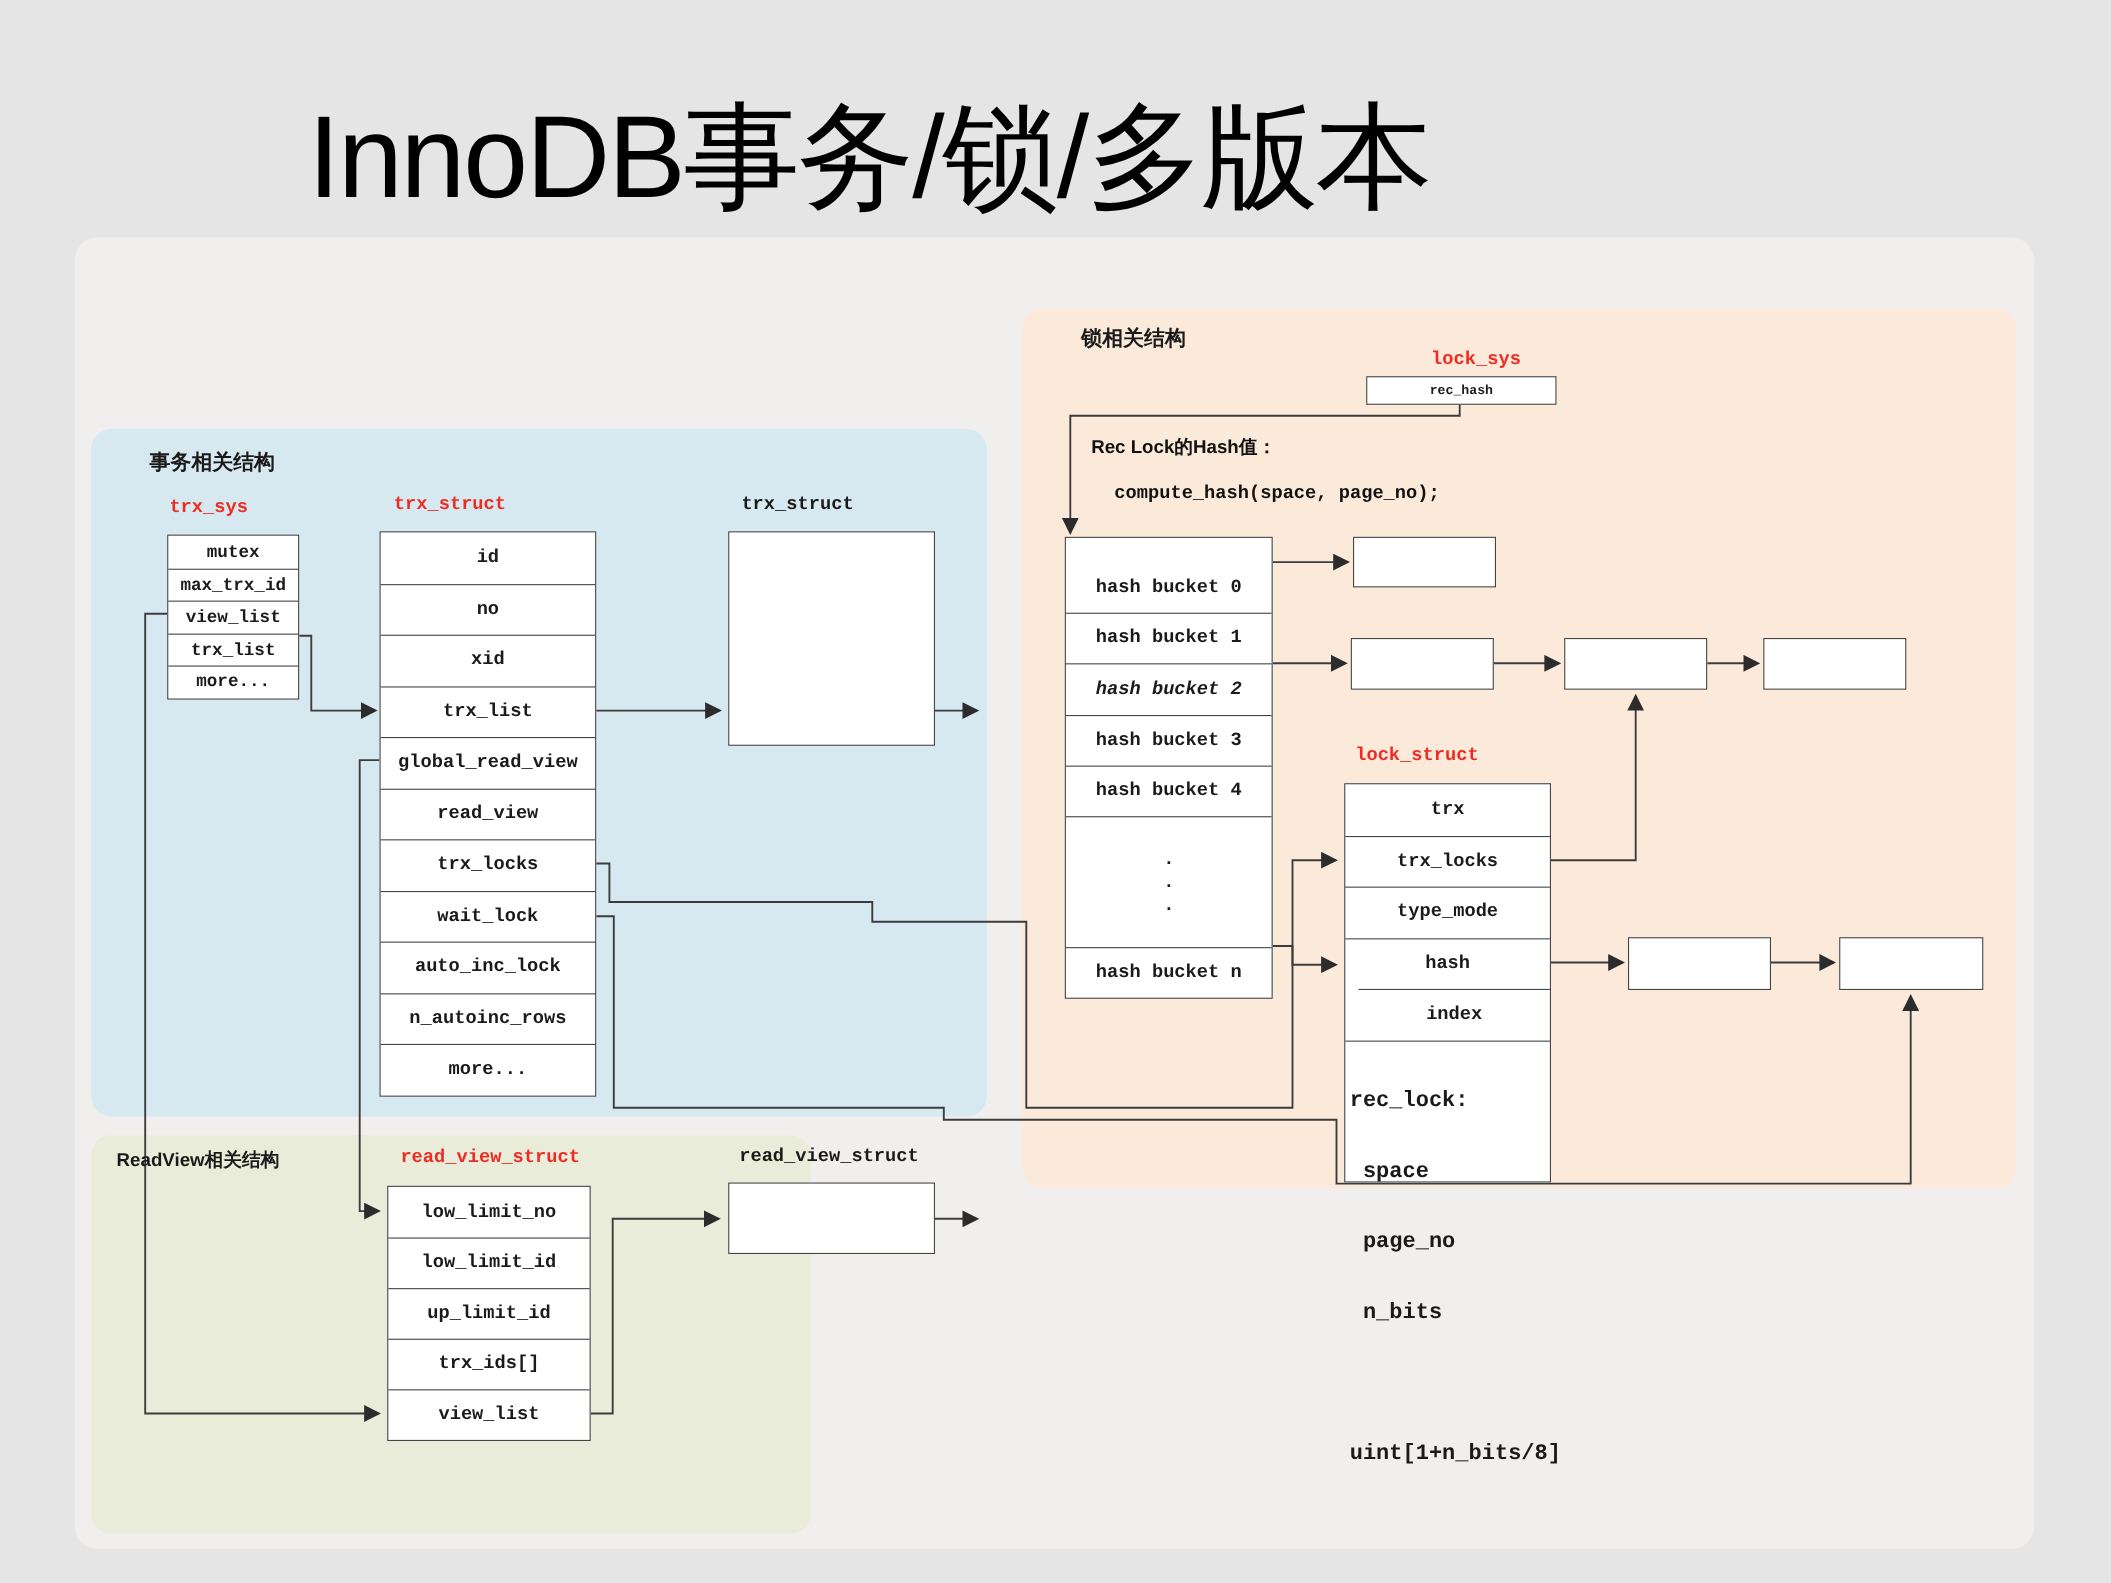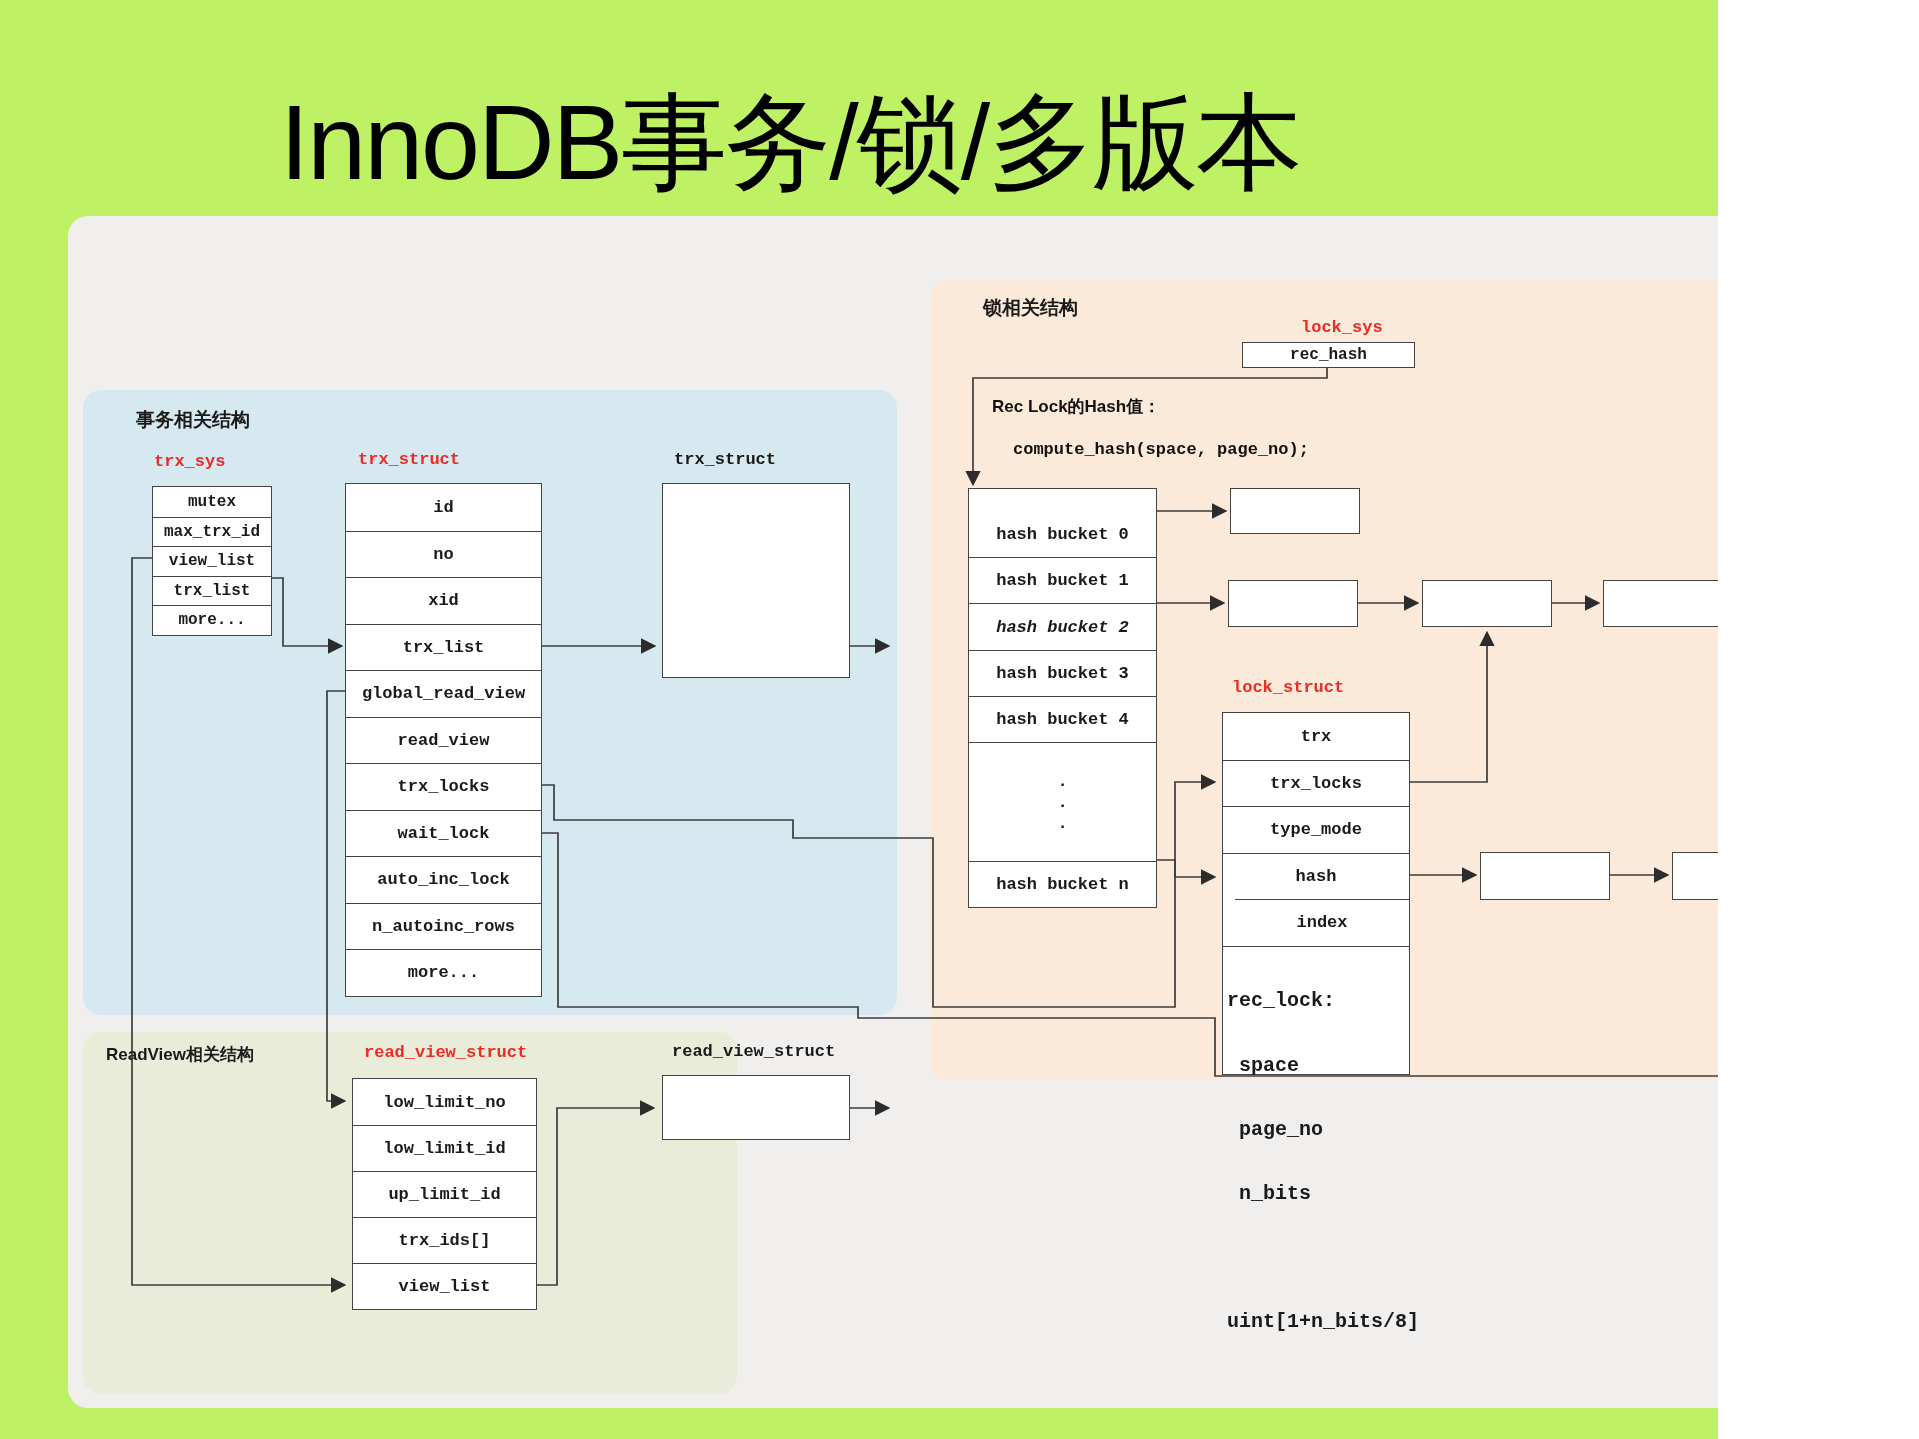--- a/index.html
+++ b/index.html
@@ -1,16 +1,16 @@
 <!DOCTYPE html>
 <html><head>
 <meta charset="utf-8">
 <style>
   html,body{margin:0;padding:0;background:#fff;}
-  #canvas{position:relative;width:1718px;height:1439px;background:#bef264;overflow:hidden;
+  #canvas{position:relative;width:1919px;height:1439px;background:#e5e5e5;overflow:hidden;
           font-family:"Liberation Sans","DejaVu Sans",sans-serif;}
   .abs{position:absolute;}
   #title{left:0;top:72px;width:1580px;text-align:center;font-size:106px;font-weight:400;
          color:#000;letter-spacing:-2px;white-space:nowrap;}
   .region{border-radius:20px;}
   #region-gray{left:68px;top:216px;width:1781px;height:1192px;background:#f0efee;}
   #region-blue{left:83px;top:390px;width:814px;height:625px;background:#d7e9f0;border-radius:18px;}
   #region-green{left:83px;top:1032px;width:654px;height:362px;background:#e9ecd9;border-radius:18px;}
   #region-orange{left:930px;top:280px;width:903px;height:800px;background:#fbe9da;border-radius:18px;}
   .cjk-label{font-size:19px;font-weight:700;color:#1a1a1a;white-space:nowrap;}
@@ -107,21 +107,21 @@
     <div class="row" style="height:46px;">up_limit_id</div>
     <div class="row" style="height:46px;">trx_ids[]</div>
     <div class="row" style="height:46px;">view_list</div>
   </div>
 
   <div class="abs struct-label mono black" style="left:672px;top:1042px;">read_view_struct</div>
   <div class="abs node" style="left:662px;top:1075px;width:188px;height:65px;"></div>
 
   <div class="abs struct-label mono red" style="left:1301px;top:318px;">lock_sys</div>
   <div class="abs tbl" style="left:1242px;top:342px;width:173px;">
-    <div class="row" style="height:24px;font-size:16px;">rec_hash</div>
+    <div class="row" style="height:24px;font-size:12px;">rec_hash</div>
   </div>
 
   <div class="abs note" style="left:992px;top:395px;">Rec Lock的Hash值：</div>
   <div class="abs note mono" style="left:1013px;top:440px;">compute_hash(space, page_no);</div>
 
   <div class="abs tbl" style="left:968px;top:488px;width:189px;">
     <div class="row" style="height:46px;margin-top:22px;">hash bucket 0</div>
     <div class="row" style="height:46px;">hash bucket 1</div>
     <div class="row" style="height:47px;font-style:italic;">hash bucket 2</div>
     <div class="row" style="height:46px;">hash bucket 3</div>

